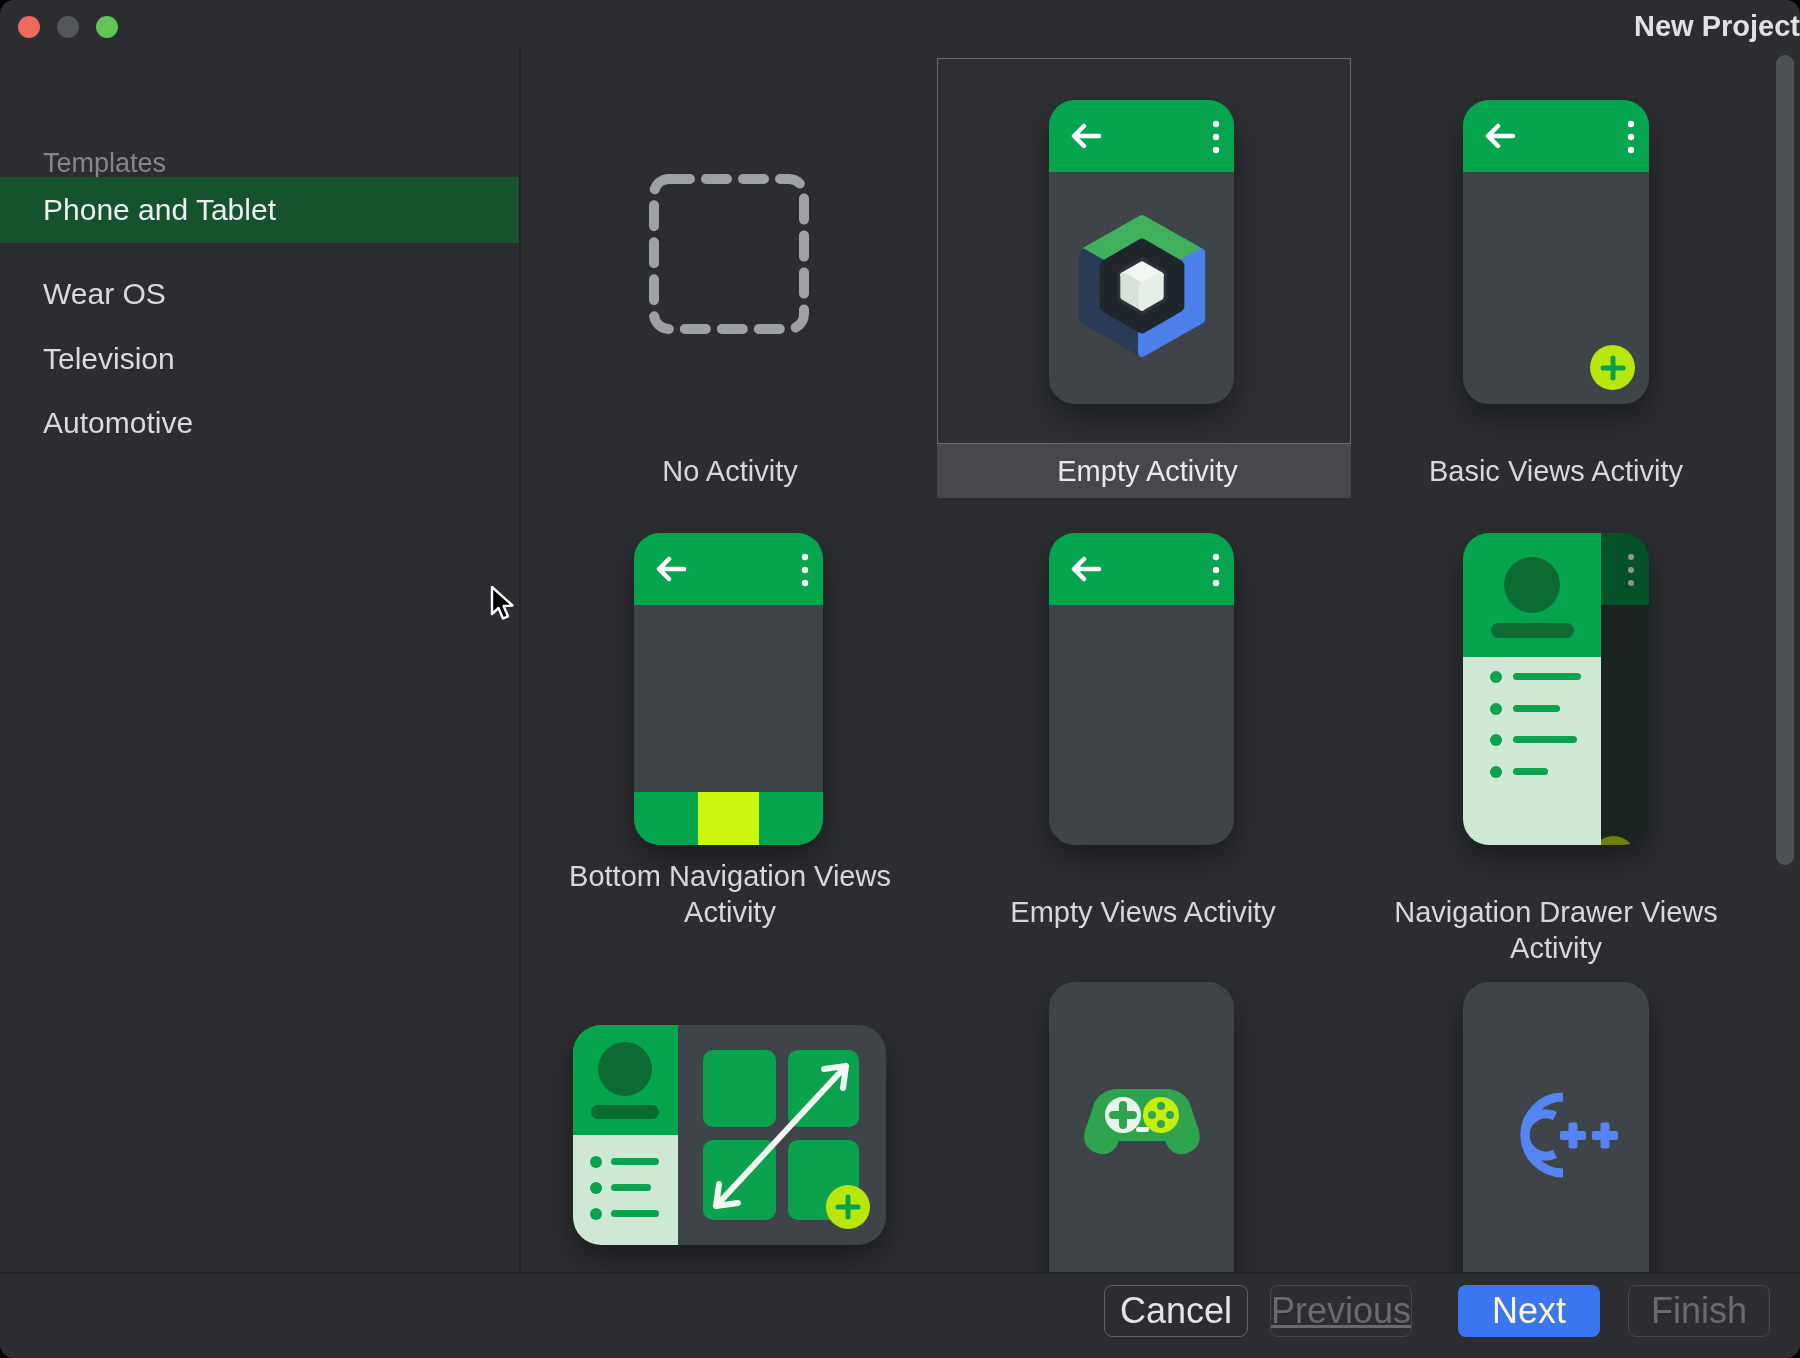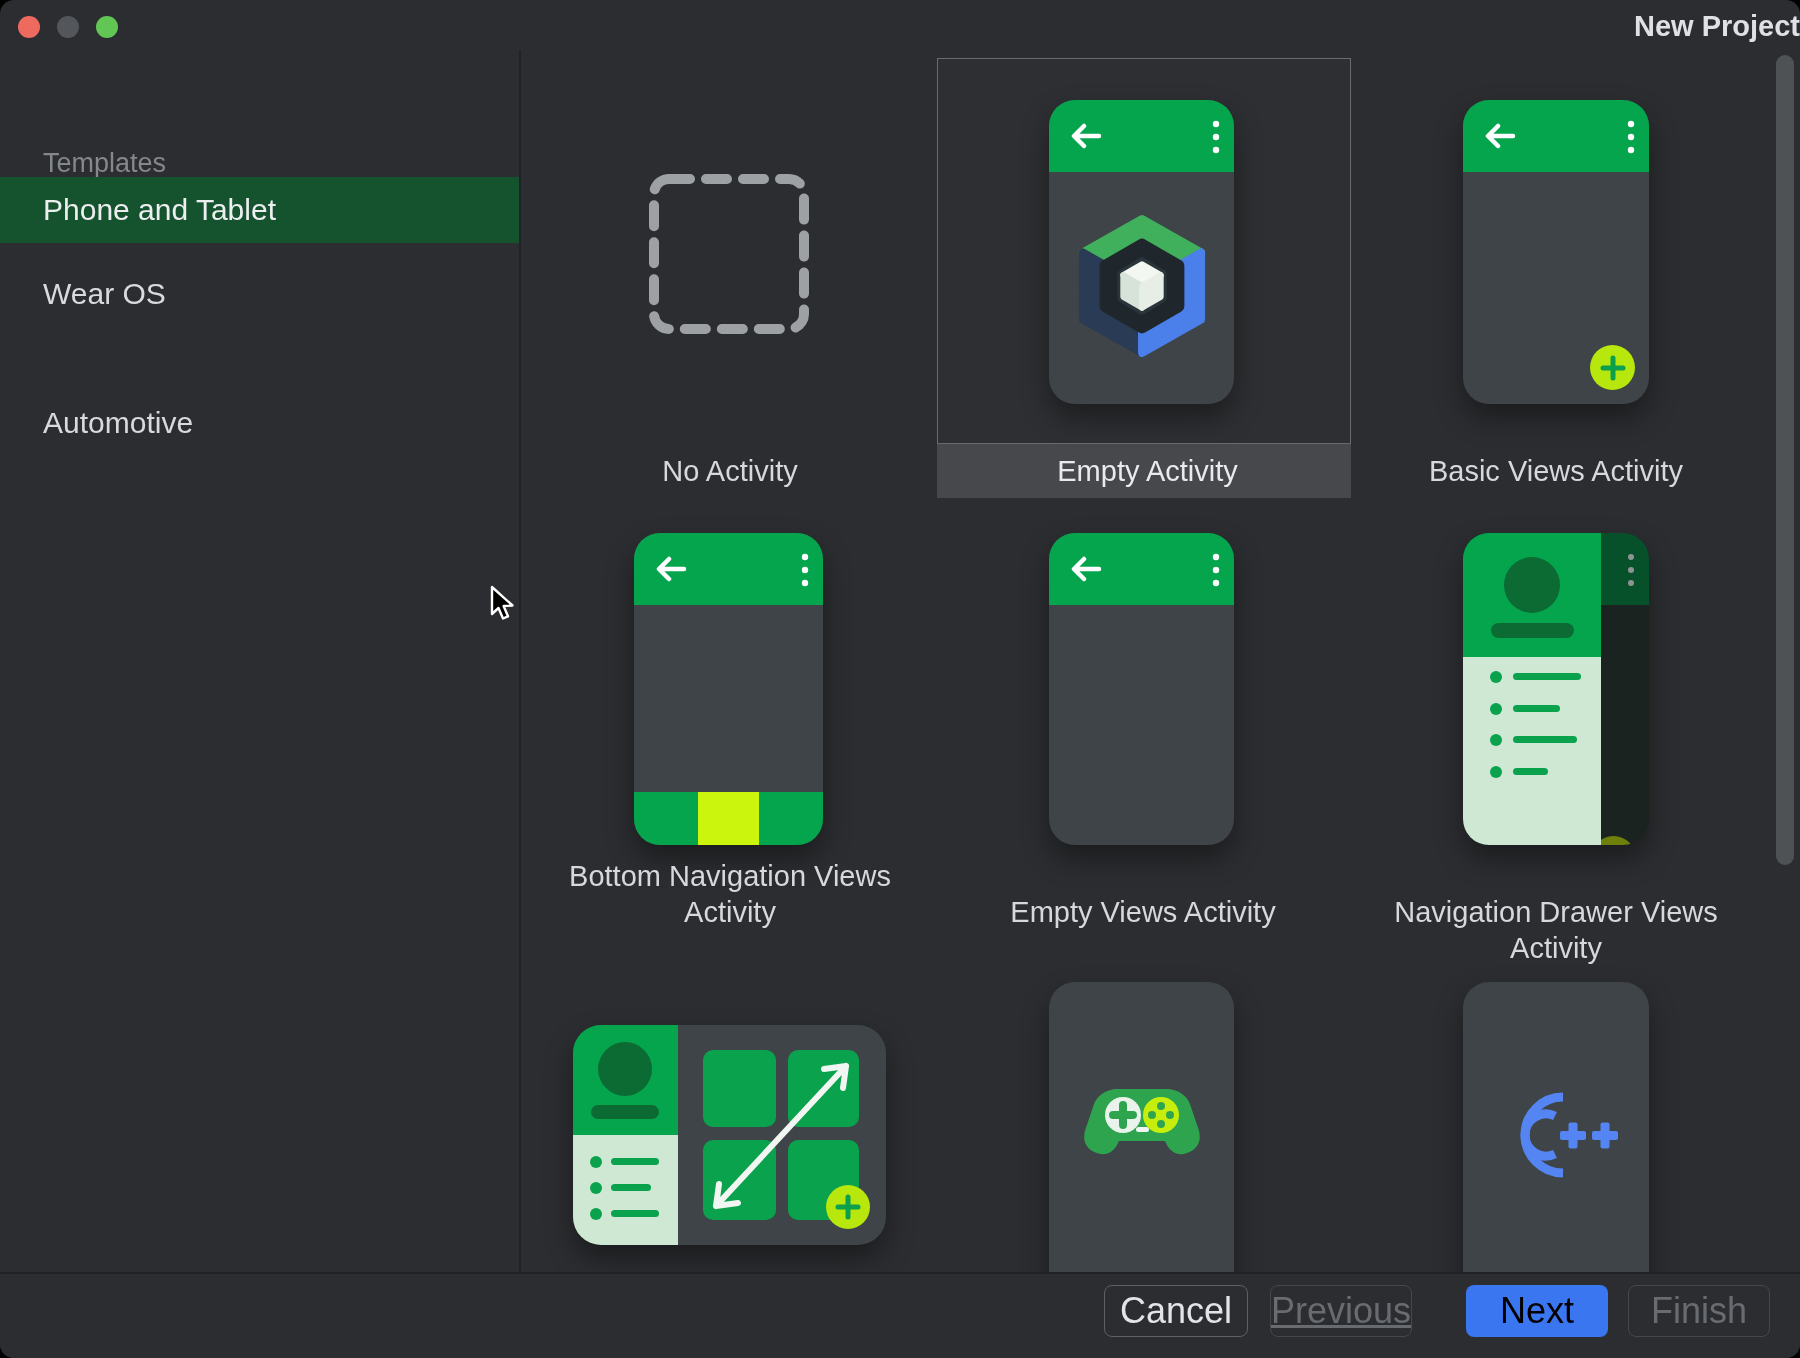--- a/index.html
+++ b/index.html
@@ -57,21 +57,21 @@
   .tab-left-bdy{position:absolute;left:0;top:110px;width:105px;height:110px;background:#cfe8d3;}
 
   
   .scrollbar{position:absolute;left:1776px;top:55px;width:18px;height:810px;border-radius:9px;background:#4f5254;}
 
   
   .footer{position:absolute;left:0;top:1272px;width:100%;height:86px;background:#2b2d30;border-top:2px solid #1f2124;}
   .btn{position:absolute;top:11px;height:52px;border-radius:8px;border:1px solid #5d6064;
     background:transparent;color:#e2e4e7;font-size:36px;text-align:center;line-height:50px;cursor:default;}
   .btn.disabled{border-color:#45474b;color:#686b70;}
-  .btn.primary{background:#3b76f1;border:none;color:#000000;line-height:52px;margin-left:8px;}
+  .btn.primary{background:#3b76f1;border:none;color:#fef9c3;line-height:52px;}
   .b-cancel{left:1104px;width:144px;}
   .b-prev{left:1270px;width:142px;text-decoration:underline;}
   .b-next{left:1458px;width:142px;}
   .b-finish{left:1628px;width:142px;}
 
   .cursor{position:absolute;left:489px;top:585px;z-index:50;}
 </style>
 </head>
 <body>
 
@@ -81,20 +81,21 @@
     <div class="tl close"></div>
     <div class="tl min"></div>
     <div class="tl zoomb"></div>
     <div class="win-title">New Project</div>
   </div>
 
   <div class="sidebar">
     <div class="sb-header">Templates</div>
     <div class="sb-item sel sb-0">Phone and Tablet</div>
     <div class="sb-item sb-1">Wear OS</div>
+    <div class="sb-item sb-2">Television</div>
     <div class="sb-item sb-3">Automotive</div>
   </div>
 
   <div class="content">
 
     <div>
       <svg style="position:absolute;left:122px;top:120px" width="168" height="168" viewBox="0 0 168 168">
         <rect x="9" y="9" width="150" height="150" rx="15" fill="none" stroke="#9ea1a4" stroke-width="10" stroke-dasharray="21 16" stroke-linecap="round"></rect>
       </svg>
       <div class="card-label" style="left:0;top:403px">No Activity</div>

